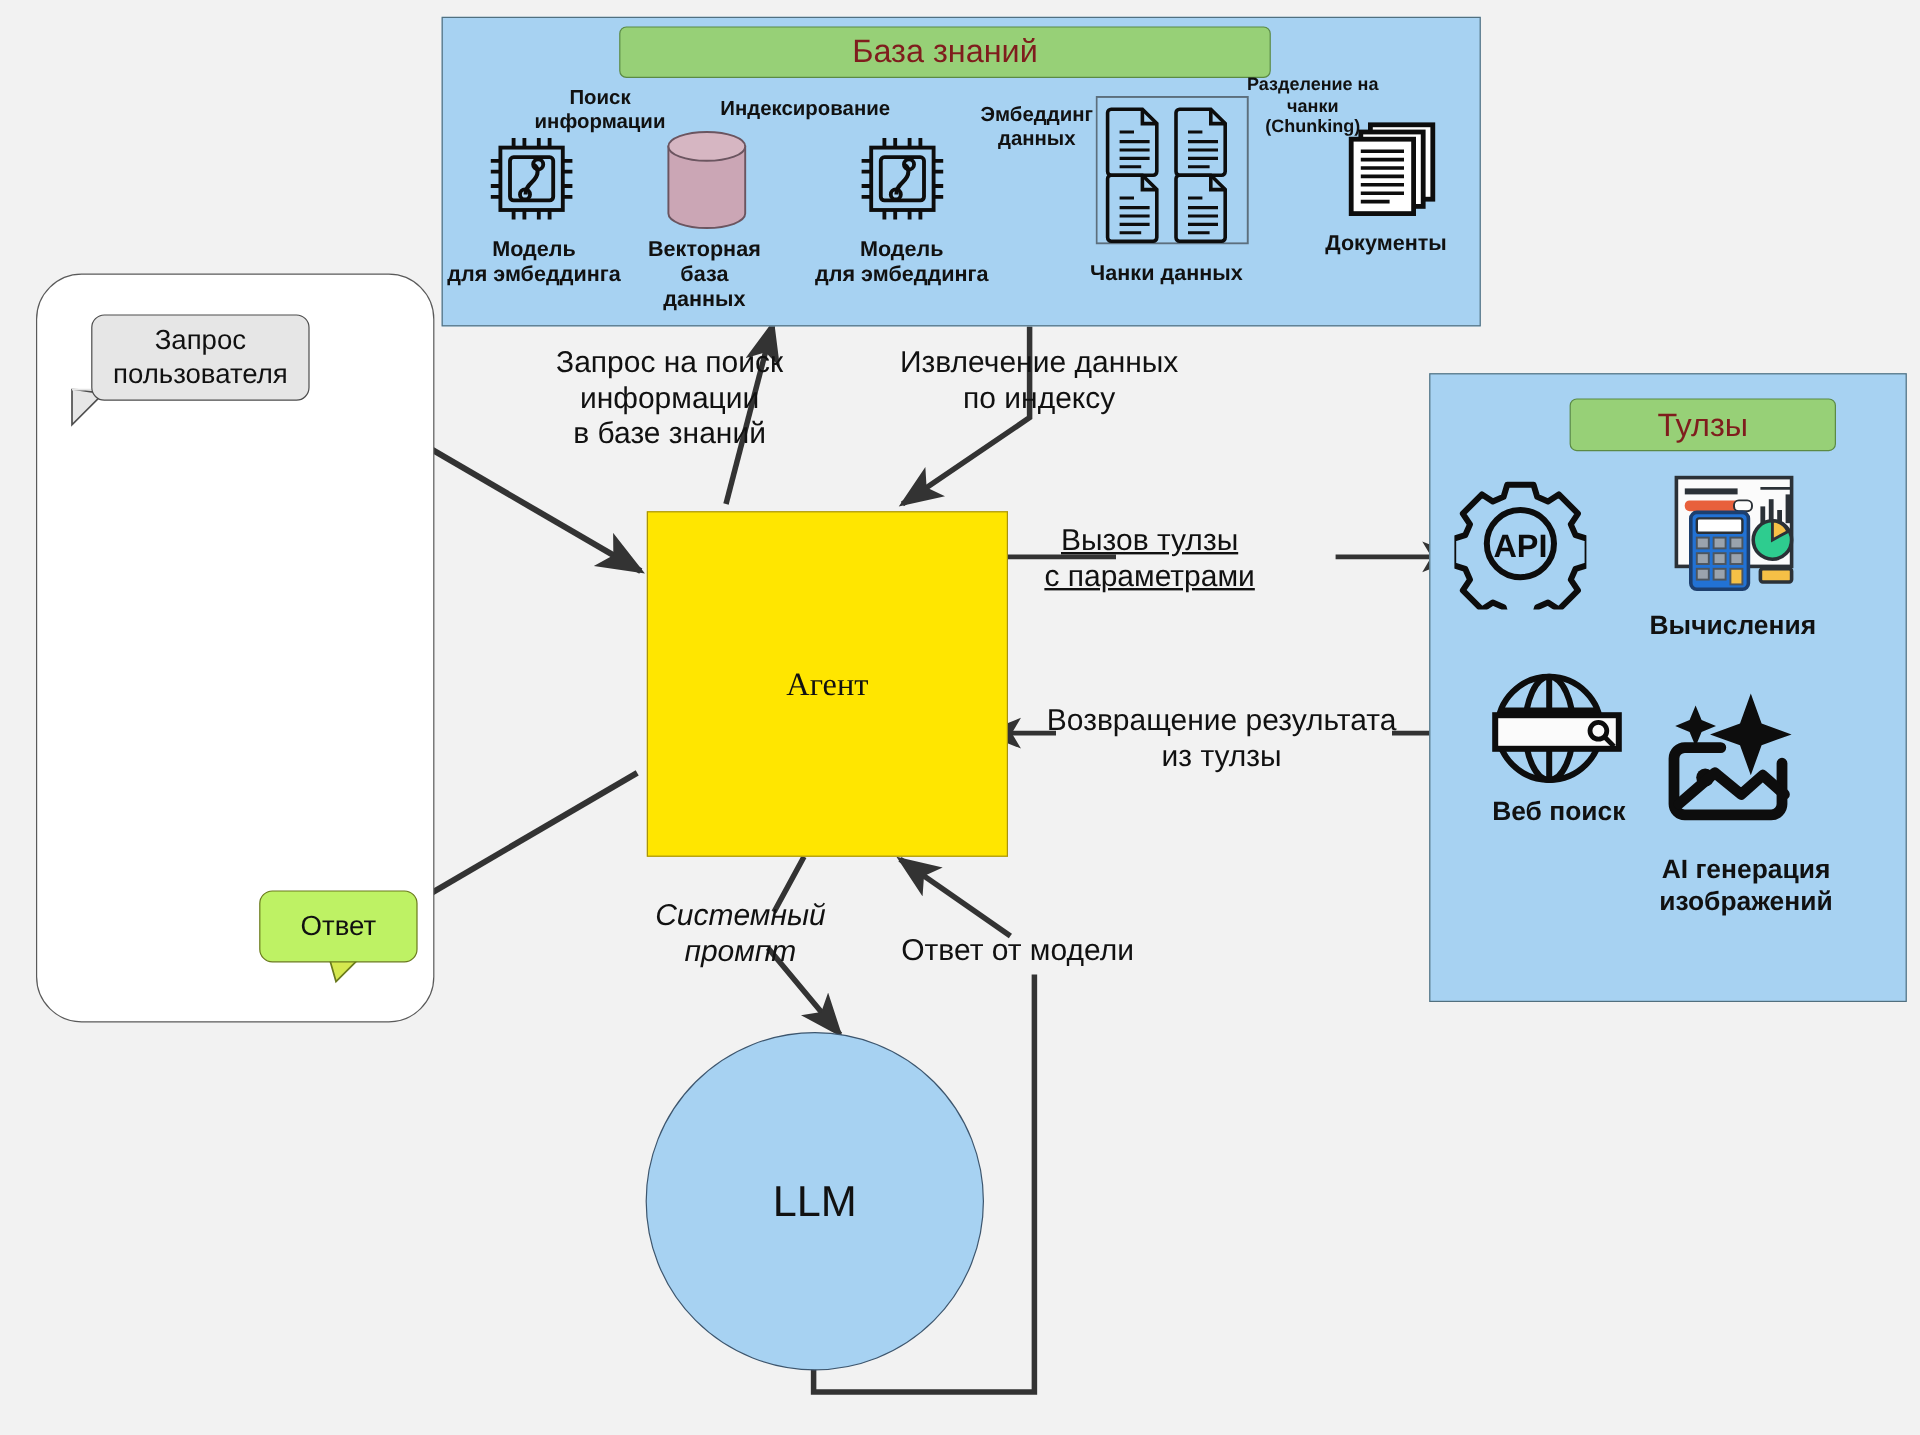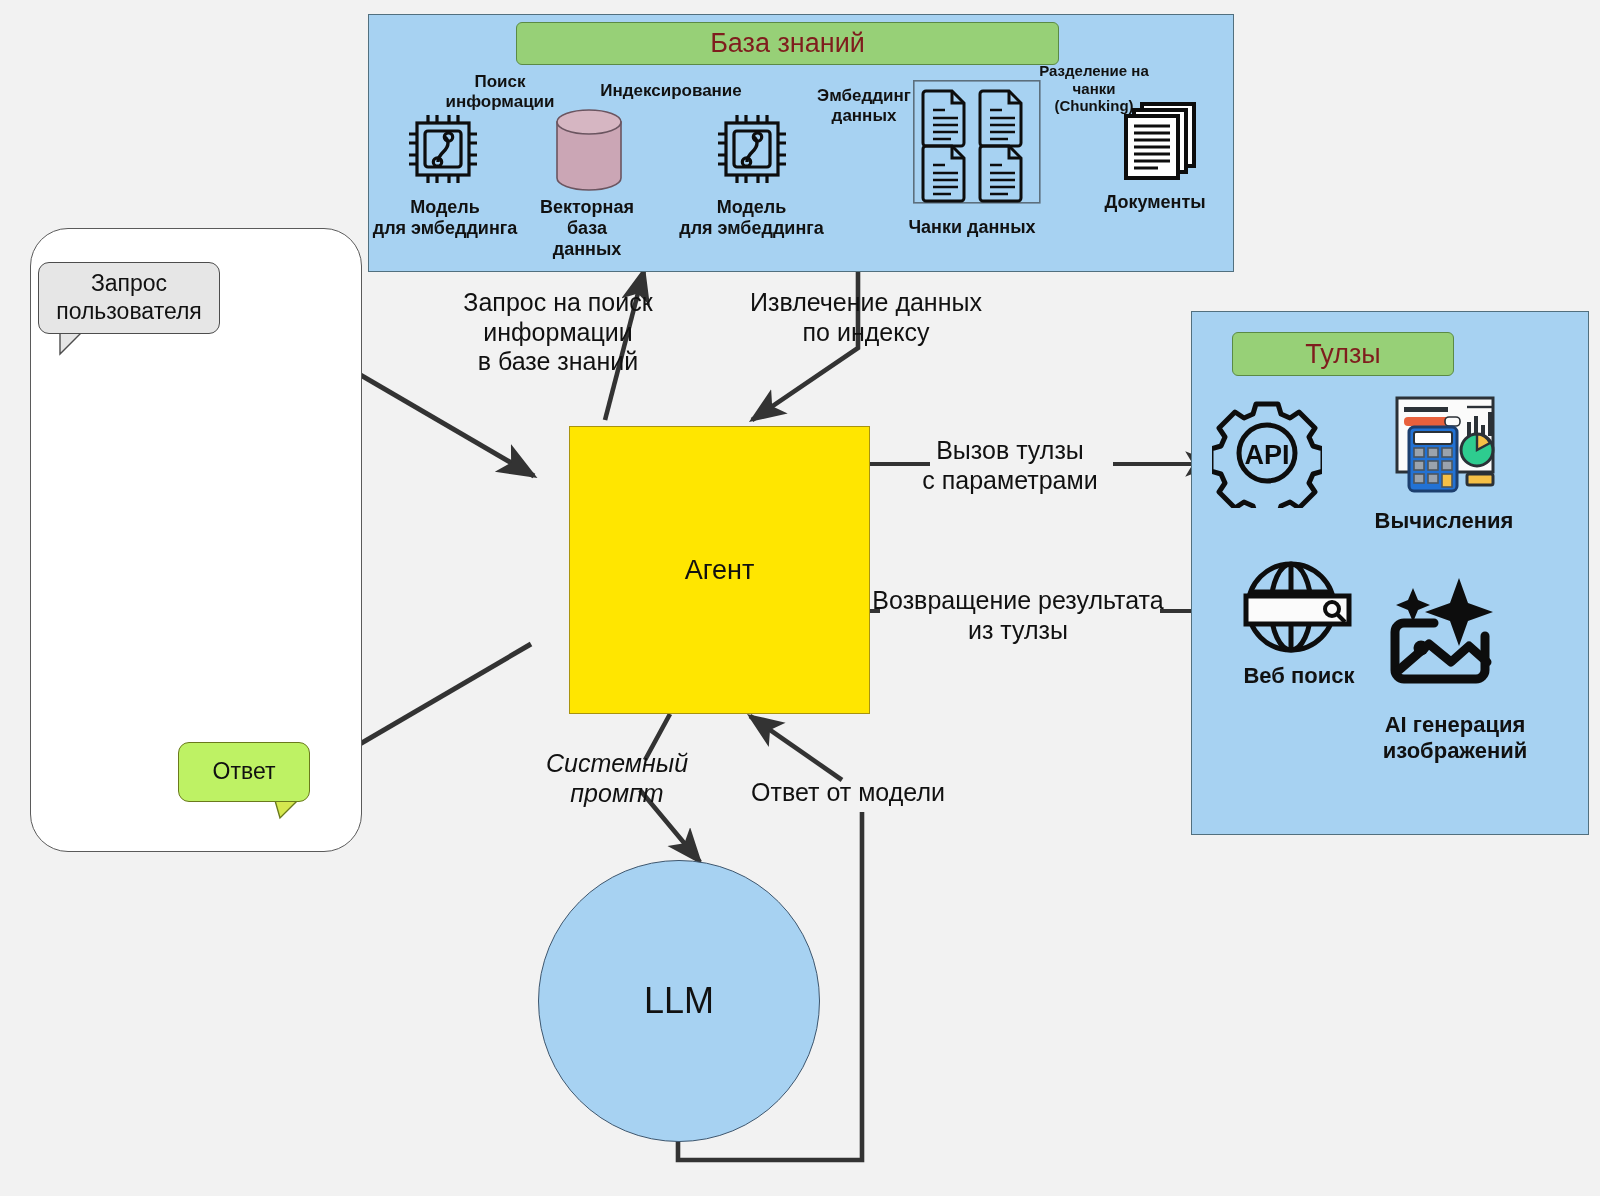--- a/index.html
+++ b/index.html
@@ -15,21 +15,21 @@
   .lbl{position:absolute;text-align:center;line-height:1.18;color:#111;}
   .flow-lbl{font-size:25px;font-weight:400;}
   .kb-lbl{font-size:17px;font-weight:bold;}
   .kb-cap{font-size:18px;font-weight:bold;}
   .tool-cap{font-size:22px;font-weight:bold;}
   .hdr{position:absolute;background:#97d077;border:1px solid #5b8a45;border-radius:6px;
        display:flex;align-items:center;justify-content:center;font-size:27px;color:#7f1d1d;}
   .panel{position:absolute;background:#a7d2f2;border:1.5px solid #52707f;}
   .bubble{position:absolute;border:1px solid #4d4d4d;border-radius:11px;
           display:flex;align-items:center;justify-content:center;text-align:center;
-          font-size:23px;color:#111;line-height:1.2;}
+          font-size:23px;color:#111;line-height:1.2;margin-left:38px;}
   .agentbox{position:absolute;background:#ffe600;border:1px solid #a8930f;
             display:flex;align-items:center;justify-content:center;font-size:27px;color:#111;}
   .llmcircle{position:absolute;border-radius:50%;background:#a7d2f2;border:1.4px solid #3d566e;
              display:flex;align-items:center;justify-content:center;font-size:36px;color:#111;}
   .userpanel{position:absolute;background:#ffffff;border:1.6px solid #5a5a5a;border-radius:38px;}
   .icobox{position:absolute;}
 </style>
 </head>
 <body>
 
@@ -146,21 +146,21 @@
       <rect x="20" y="12" width="52" height="62"></rect>
       <rect x="12" y="18" width="52" height="62"></rect>
     </g>
     <g stroke="#0d0d0d" stroke-width="3">
       <path d="M20 28h36M20 35h36M20 42h36M20 49h36M20 56h36M20 63h36M20 70h24"></path>
     </g>
   </svg>
 
   <div class="panel" style="left:1191px;top:311px;width:396px;height:522px;"></div>
 
-  <div class="hdr" style="left:1232px;top:332px;width:220px;height:42px;">Тулзы</div>
+  <div class="hdr" style="left:1308px;top:332px;width:220px;height:42px;">Тулзы</div>
 
   <svg class="icobox" style="left:1212px;top:398px;width:110px;height:110px;" viewBox="0 0 110 110">
     <g fill="none" stroke="#0d0d0d" stroke-width="5" stroke-linejoin="round">
       <path d="M44 6 h22 l3 10 9 4 9-6 16 16 -6 9 4 9 10 3 v22 l-10 3 -4 9 6 9 -16 16 -9-6 -9 4 -3 10 h-22 l-3-10 -9-4 -9 6 -16-16 6-9 -4-9 -10-3 v-22 l10-3 4-9 -6-9 16-16 9 6 9-4z"></path>
       <circle cx="55" cy="55" r="28"></circle>
     </g>
     <text x="55" y="66" text-anchor="middle" font-family="Liberation Sans, sans-serif" font-size="27" font-weight="bold" fill="#0d0d0d">API</text>
   </svg>
 
   <svg class="icobox" style="left:1389px;top:394px;width:110px;height:105px;" viewBox="0 0 110 105">
@@ -232,33 +232,33 @@
   </div>
 
   <svg class="icobox" style="left:270px;top:790px;width:56px;height:36px;" viewBox="0 0 56 36">
     <path d="M2 0 L36 2 L10 28 Z" fill="#d5e84f" stroke="#6a7a1c" stroke-width="1.4"></path>
     <path d="M0 0 L36 0" stroke="#d5e84f" stroke-width="3"></path>
   </svg>
   <div class="bubble" style="left:178px;top:742px;width:130px;height:58px;background:#bef264;border-color:#6a7a1c;">
     <span>Ответ</span>
   </div>
 
-  <div class="agentbox" style="left:569px;top:426px;width:299px;height:286px;">
+  <div class="agentbox" style="left:539px;top:426px;width:299px;height:286px;font-family:Liberation Serif, serif;">
     <span>Агент</span>
   </div>
 
   <div class="llmcircle" style="left:538px;top:860px;width:280px;height:280px;">
     <span>LLM</span>
   </div>
 
   <div class="lbl flow-lbl" style="left:460px;top:288px;width:196px;">Запрос на поиск<br>информации<br>в базе знаний</div>
 
   <div class="lbl flow-lbl" style="left:742px;top:288px;width:248px;">Извлечение данных<br>по индексу</div>
 
-  <div class="lbl flow-lbl" style="left:920px;top:436px;width:180px;">Вызов тулзы<br>с параметрами</div>
+  <div class="lbl flow-lbl" style="left:868px;top:436px;width:180px;text-decoration:underline;">Вызов тулзы<br>с параметрами</div>
 
   <div class="lbl flow-lbl" style="left:868px;top:586px;width:300px;">Возвращение результата<br>из тулзы</div>
 
   <div class="lbl flow-lbl" style="left:532px;top:749px;width:170px;font-style:italic;">Системный<br>промпт</div>
 
   <div class="lbl flow-lbl" style="left:748px;top:778px;width:200px;">Ответ от модели</div>
 
 </div>
 
 </body></html>

